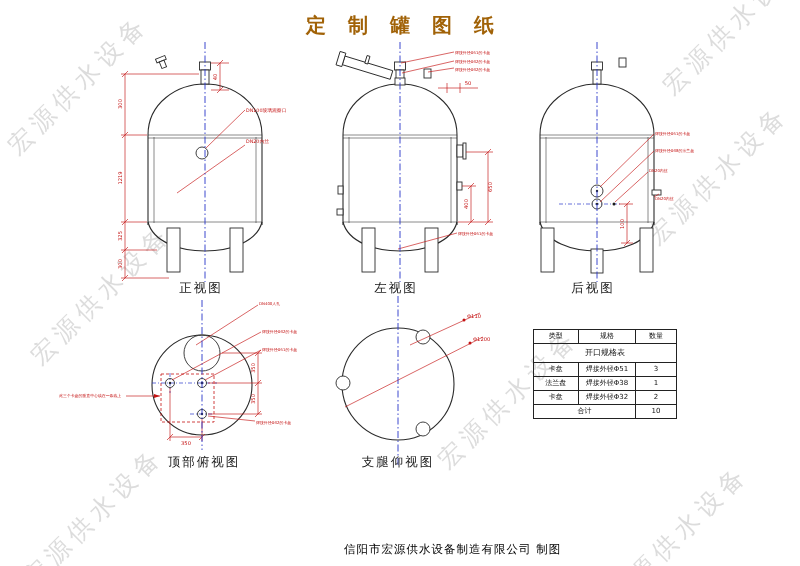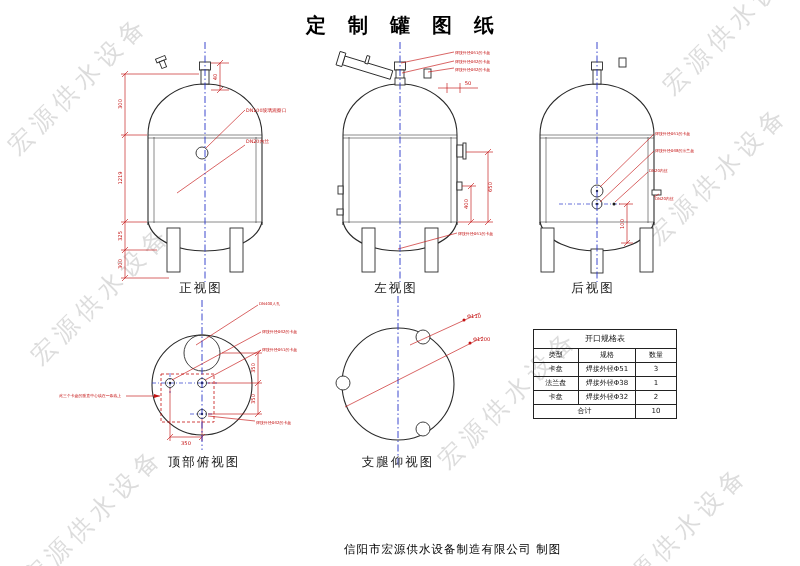--- a/index.html
+++ b/index.html
@@ -2,21 +2,21 @@
 <html><head>
 <meta charset="utf-8">
 <style>
   html,body{margin:0;padding:0;background:#e8e8e8;}
   #page{position:relative;width:800px;height:566px;background:#ffffff;overflow:hidden;
         font-family:"DejaVu Serif","Liberation Serif",serif;}
   .wm{position:absolute;color:rgba(140,140,140,0.30);font-size:25px;letter-spacing:6px;
       white-space:nowrap;transform:rotate(-45deg);transform-origin:center;pointer-events:none;
       font-family:"DejaVu Sans","Liberation Sans",sans-serif;}
   #title{position:absolute;top:12px;left:0;width:800px;text-align:center;font-size:20px;
-         font-weight:600;letter-spacing:22px;text-indent:22px;color:#000000;}
+         font-weight:600;letter-spacing:22px;text-indent:22px;color:#a16207;}
   svg{position:absolute;left:0;top:0;}
   svg text{font-family:"DejaVu Sans","Liberation Sans",sans-serif;}
   .cl{stroke:#2633c8;stroke-width:0.9;fill:none;stroke-dasharray:7 2.5 1.5 2.5;}
   .cld{stroke:#2633c8;stroke-width:0.7;fill:none;stroke-dasharray:4 2 1 2;}
   .outline{stroke:#2b2b2b;stroke-width:1.1;fill:none;}
   .thin{stroke:#2b2b2b;stroke-width:0.55;fill:none;}
   .part{stroke:#2b2b2b;stroke-width:0.9;fill:#fff;}
   .hole{stroke:#2b2b2b;stroke-width:0.9;fill:none;}
   .red{stroke:#c41212;stroke-width:0.65;fill:none;}
   .redDash{stroke:#c41212;stroke-width:0.8;fill:none;stroke-dasharray:3 2;}
@@ -251,28 +251,28 @@
       <text class="rdim" x="75" y="-43">Φ1200</text>
 
       <line class="cl" x1="0" y1="-88" x2="0" y2="82"></line>
       <text class="cap" text-anchor="middle" x="0" y="82">支腿仰视图</text>
     </g>
   </svg>
 
   <table id="specTable">
     <tbody>
       <tr>
-          <td class="ttl" colspan="3">开口规格表</td>
-        </tr>
-      <tr>
         <td style="width:45px">类型</td>
         <td style="width:58px">规格</td>
         <td style="width:41px">数量</td>
       </tr>
       <tr>
+          <td class="ttl" colspan="3">开口规格表</td>
+        </tr>
+      <tr>
         <td>卡盘</td>
         <td>焊接外径Φ51</td>
         <td>3</td>
       </tr>
       <tr>
         <td>法兰盘</td>
         <td>焊接外径Φ38</td>
         <td>1</td>
       </tr>
       <tr>

